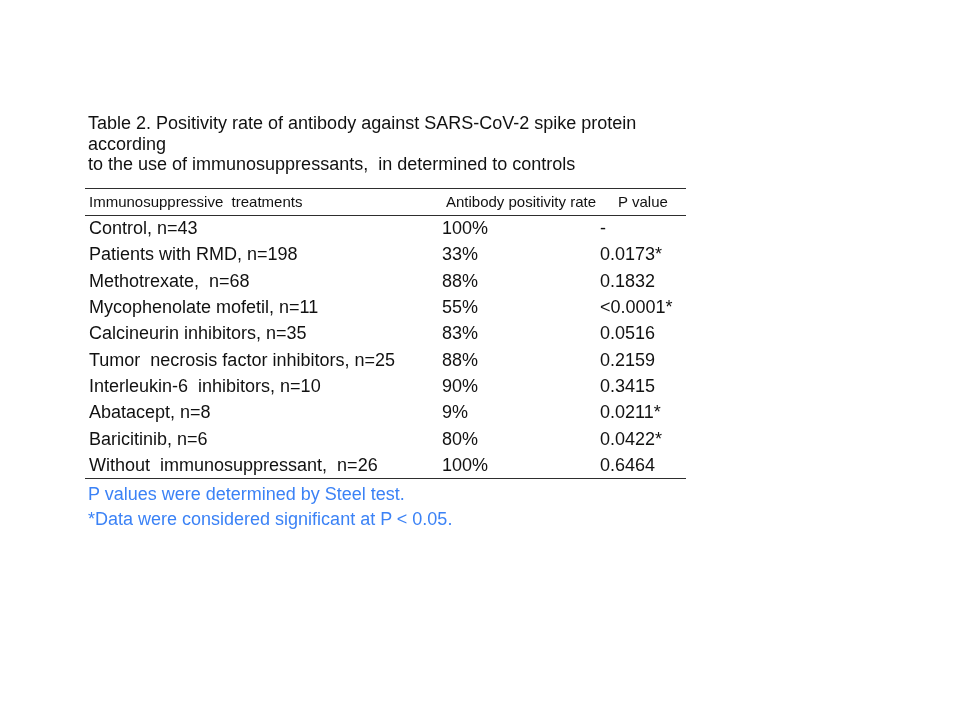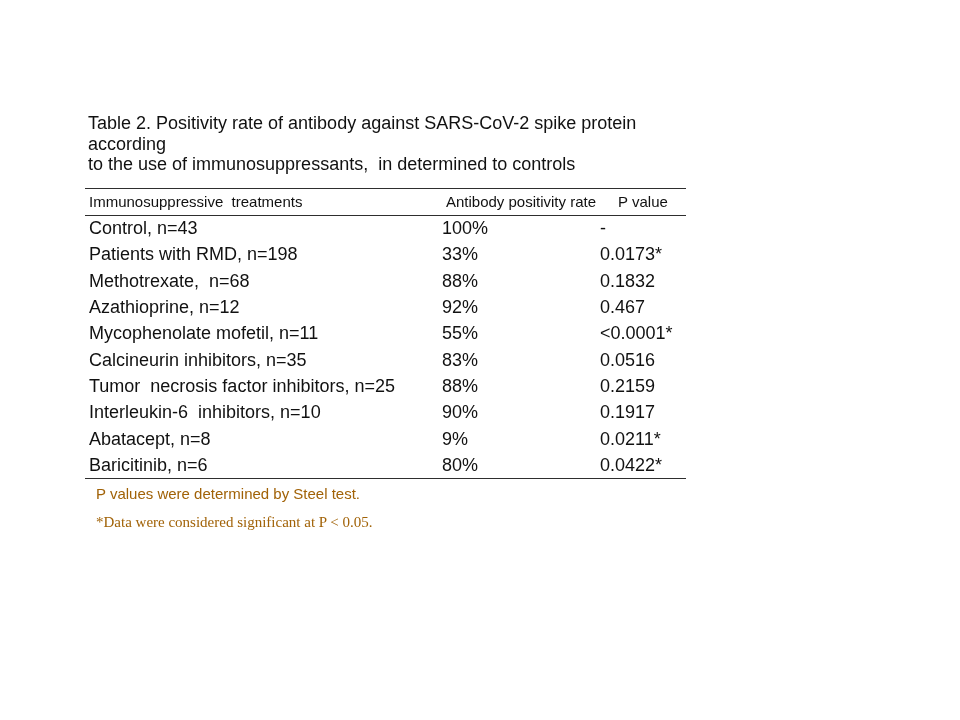--- a/index.html
+++ b/index.html
@@ -61,28 +61,28 @@
     padding: 0;
     color: #111111;
   }
   tbody tr:last-child td {
     border-bottom: 1.8px solid #2e2e2e;
   }
   .footnotes {
     padding-left: 3px;
   }
   .footnote {
-    font-size: 15px;
+    font-size: 18px;
     line-height: 20px;
-    margin: 8px;
+    margin: 0;
     white-space: pre-wrap;
-    color: #a16207;
+    color: #3b82f6;
   }
   .footnote.first { margin-top: 5px; }
-  .footnote.second { margin-top: 5px; font-family: Liberation Serif, serif; }
+  .footnote.second { margin-top: 5px; }
 </style>
 </head>
 <body>
 
 <div class="sheet">
 
   <div class="title-block">
     <div class="title-line">Table 2. Positivity rate of antibody against SARS-CoV-2 spike protein according</div>
     <div class="title-line">to the use of immunosuppressants,  in determined to controls</div>
   </div>
@@ -110,53 +110,53 @@
     <td class="left">Patients with RMD, n=198</td>
     <td class="center">33%</td>
     <td class="center">0.0173*</td>
   </tr>
         <tr>
     <td class="left">Methotrexate,  n=68</td>
     <td class="center">88%</td>
     <td class="center">0.1832</td>
   </tr>
         <tr>
-    <td class="left">Azathioprine, n=12</td>
-    <td class="center">92%</td>
-    <td class="center">0.467</td>
-  </tr>
-        <tr>
     <td class="left">Mycophenolate mofetil, n=11</td>
     <td class="center">55%</td>
     <td class="center">&lt;0.0001*</td>
   </tr>
         <tr>
     <td class="left">Calcineurin inhibitors, n=35</td>
     <td class="center">83%</td>
     <td class="center">0.0516</td>
   </tr>
         <tr>
     <td class="left">Tumor  necrosis factor inhibitors, n=25</td>
     <td class="center">88%</td>
     <td class="center">0.2159</td>
   </tr>
         <tr>
     <td class="left">Interleukin-6  inhibitors, n=10</td>
     <td class="center">90%</td>
-    <td class="center">0.1917</td>
+    <td class="center">0.3415</td>
   </tr>
         <tr>
     <td class="left">Abatacept, n=8</td>
     <td class="center">9%</td>
     <td class="center">0.0211*</td>
   </tr>
         <tr>
     <td class="left">Baricitinib, n=6</td>
     <td class="center">80%</td>
     <td class="center">0.0422*</td>
+  </tr>
+        <tr>
+    <td class="left">Without  immunosuppressant,  n=26</td>
+    <td class="center">100%</td>
+    <td class="center">0.6464</td>
   </tr>
       </tbody>
   </table>
 
   <div class="footnotes">
     <p class="footnote first">P values were determined by Steel test.</p>
     <p class="footnote second">*Data were considered significant at P &lt; 0.05.</p>
   </div>
 
 </div>

